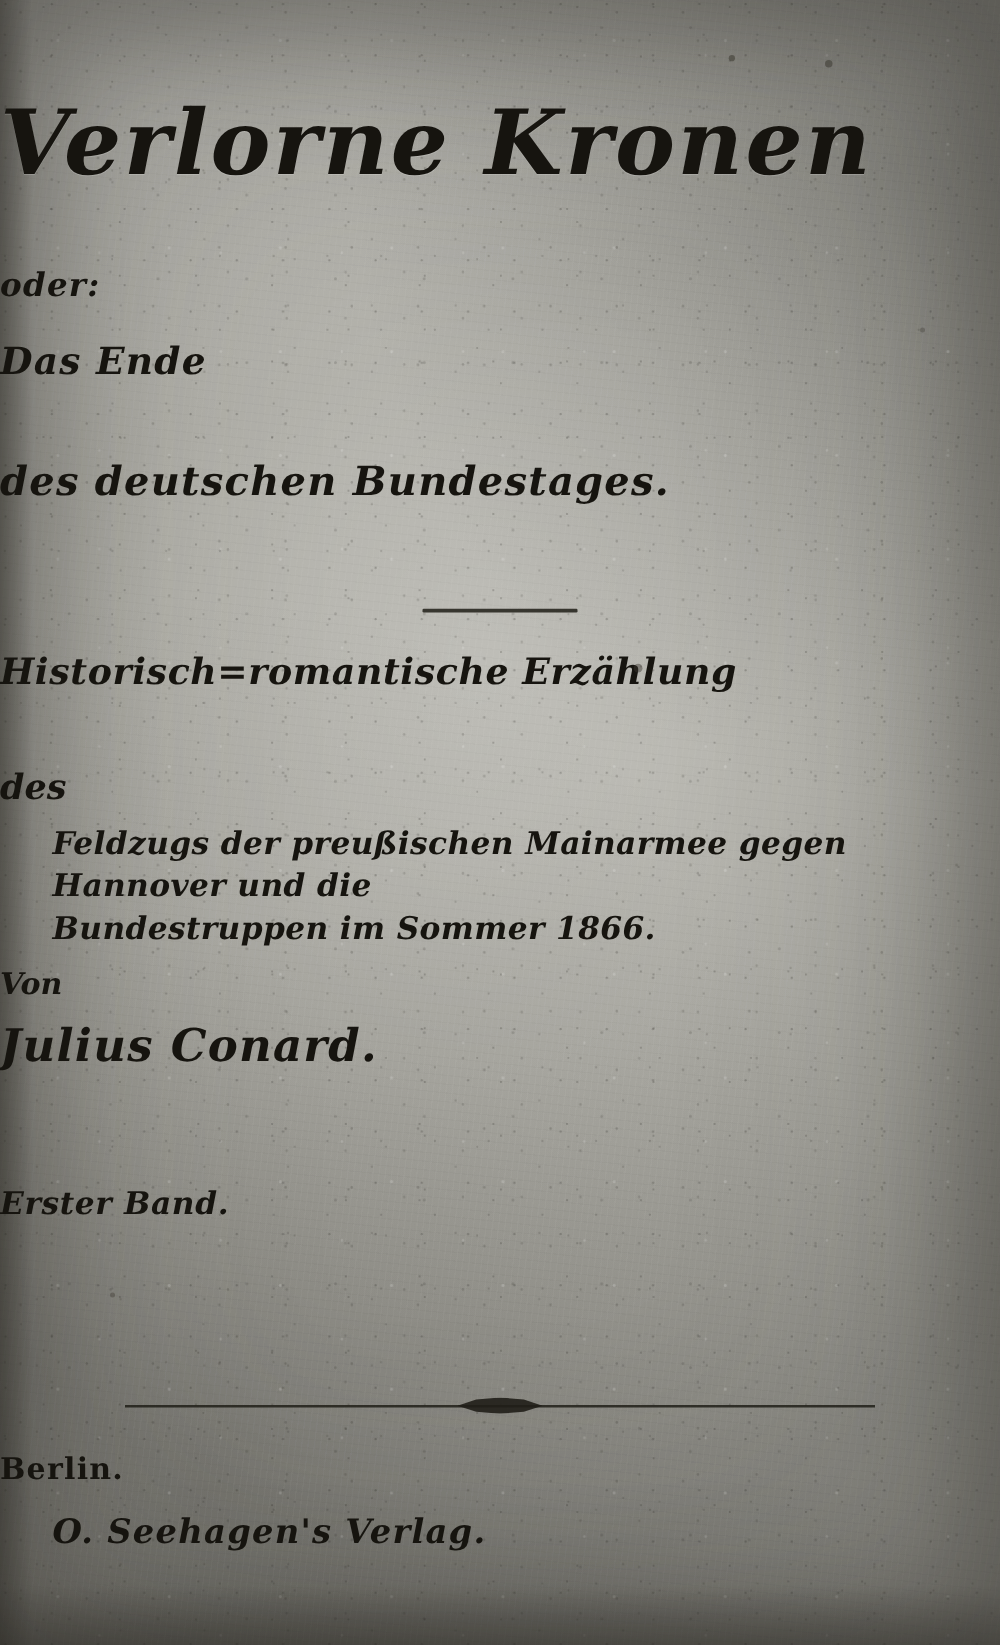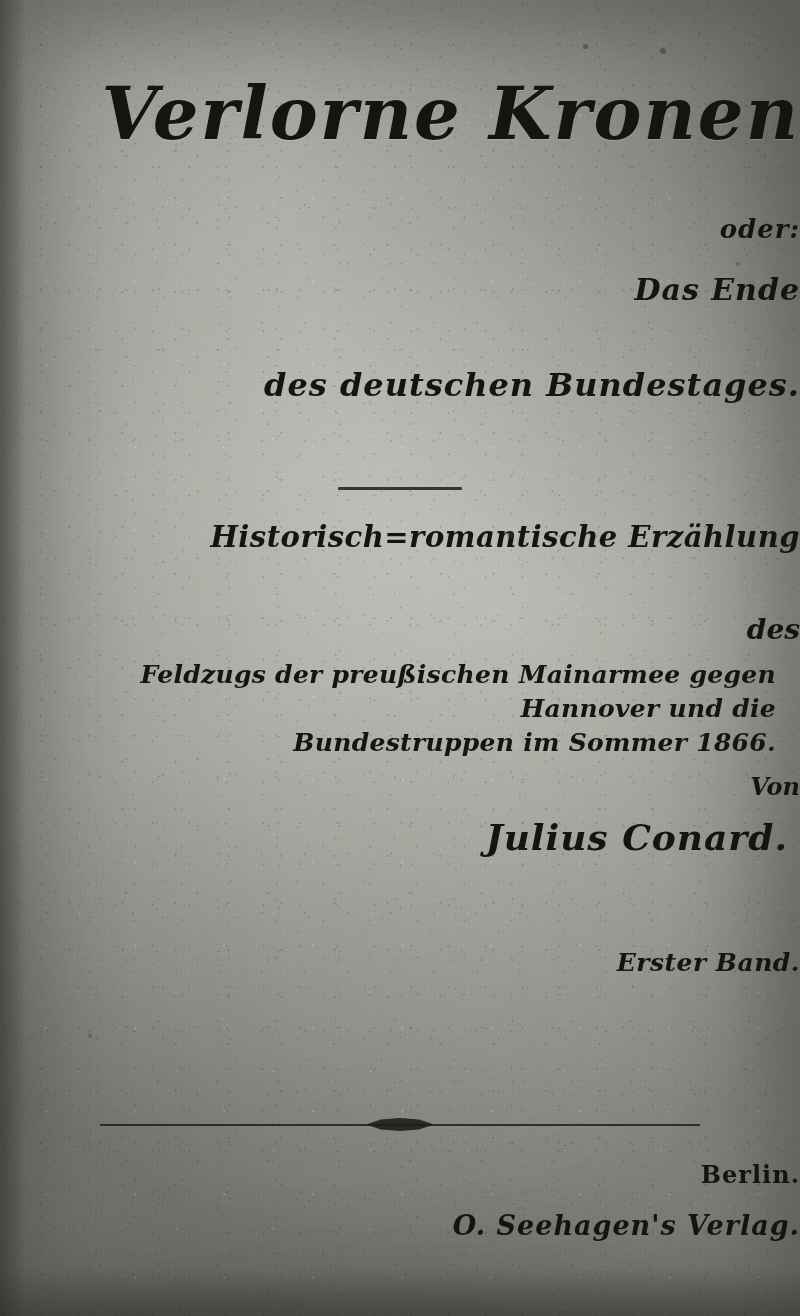--- a/index.html
+++ b/index.html
@@ -75,21 +75,21 @@
     left: 0; right: 0; bottom: 0; height: 48px;
     pointer-events: none;
     background: linear-gradient(to top, rgba(40,38,33,0.42), rgba(40,38,33,0));
   }
 
   .content {
     position: relative;
     z-index: 3;
     width: 800px;
     height: 1316px;
-    text-align: right;
+    text-align: left;
   }
 
   
   .fraktur {
     font-family: "DejaVu Serif", serif;
     font-weight: bold;
     color: #16140f;
   }
 
   .title {
@@ -104,21 +104,20 @@
     font-style: italic;
   }
 
   .oder {
     position: absolute;
     top: 214px;
     left: 0; right: 0;
     font-size: 26px;
     font-style: italic;
     letter-spacing: 1px;
-    padding-left: 24px;
   }
 
   .sub1 {
     position: absolute;
     top: 272px;
     left: 0; right: 0;
     font-size: 30px;
     font-style: italic;
     letter-spacing: 1px;
   }
@@ -162,21 +161,21 @@
   }
 
   .desc-lines {
     position: absolute;
     top: 658px;
     left: 0; right: 0;
     font-size: 25px;
     line-height: 34px;
     font-style: italic;
     letter-spacing: 0.3px;
-    padding: 0 24px;
+    padding: 0 42px;
   }
 
   .von {
     position: absolute;
     top: 772px;
     left: 0; right: 0;
     font-size: 24px;
     font-style: italic;
   }
 

